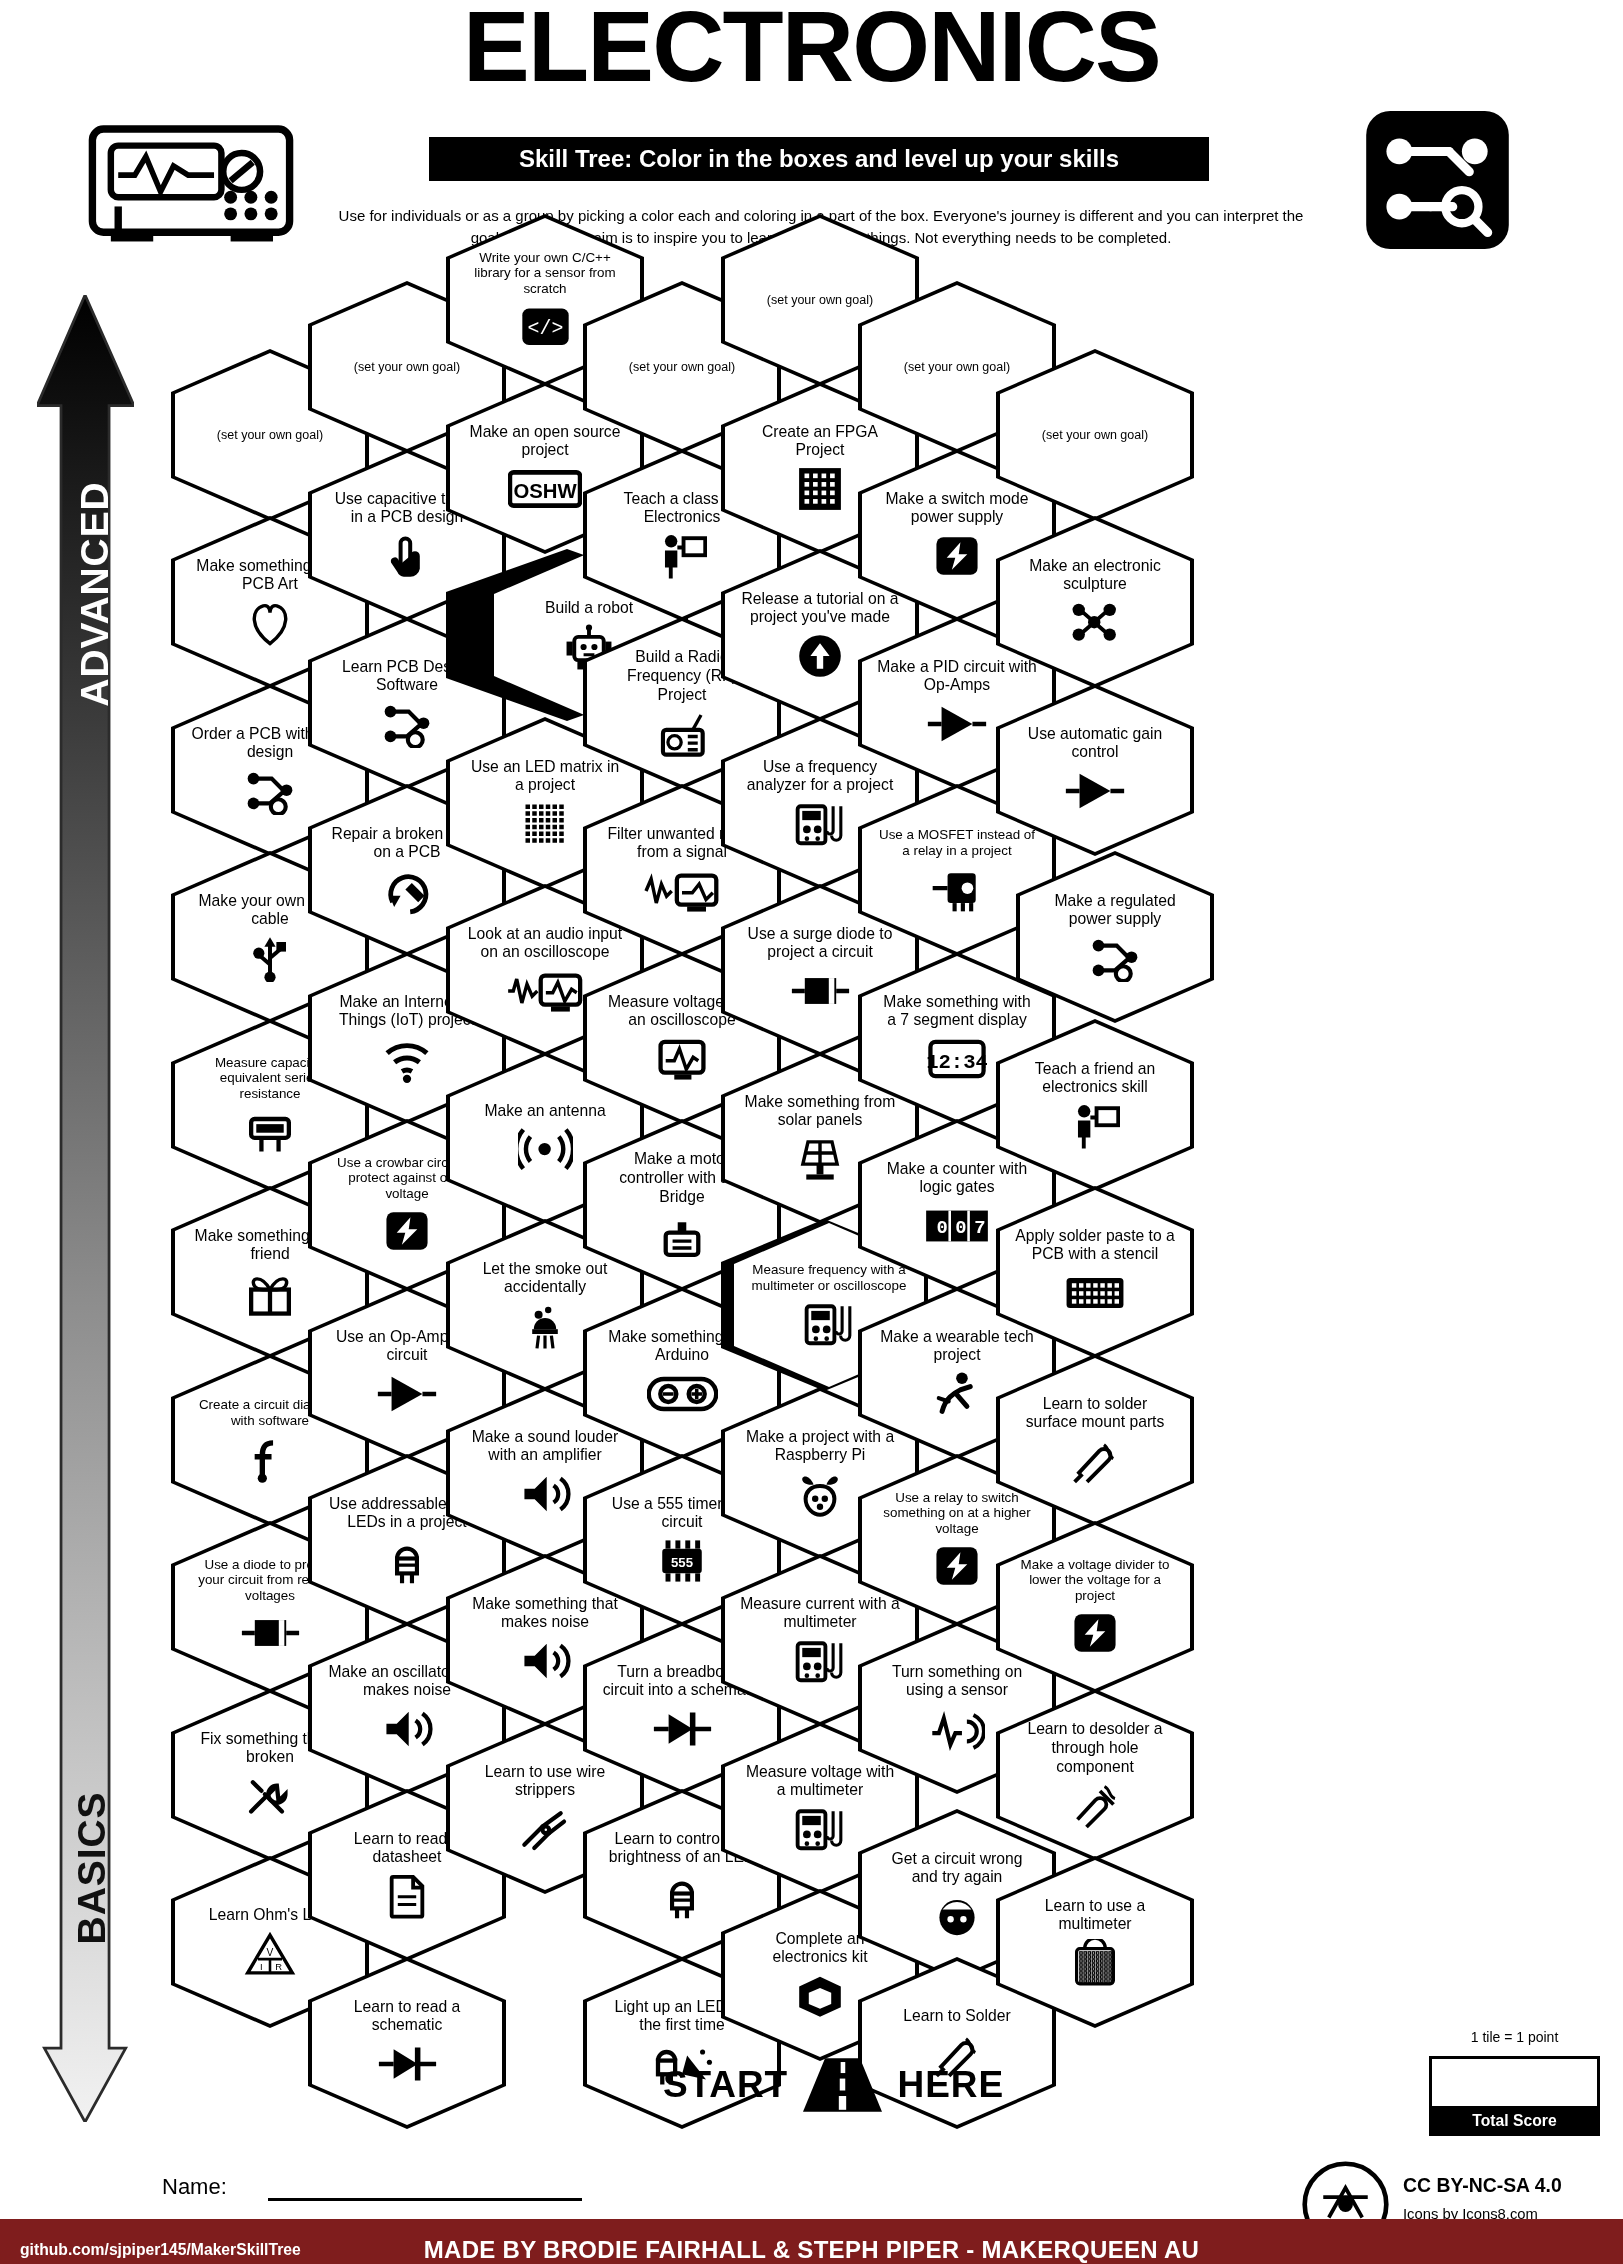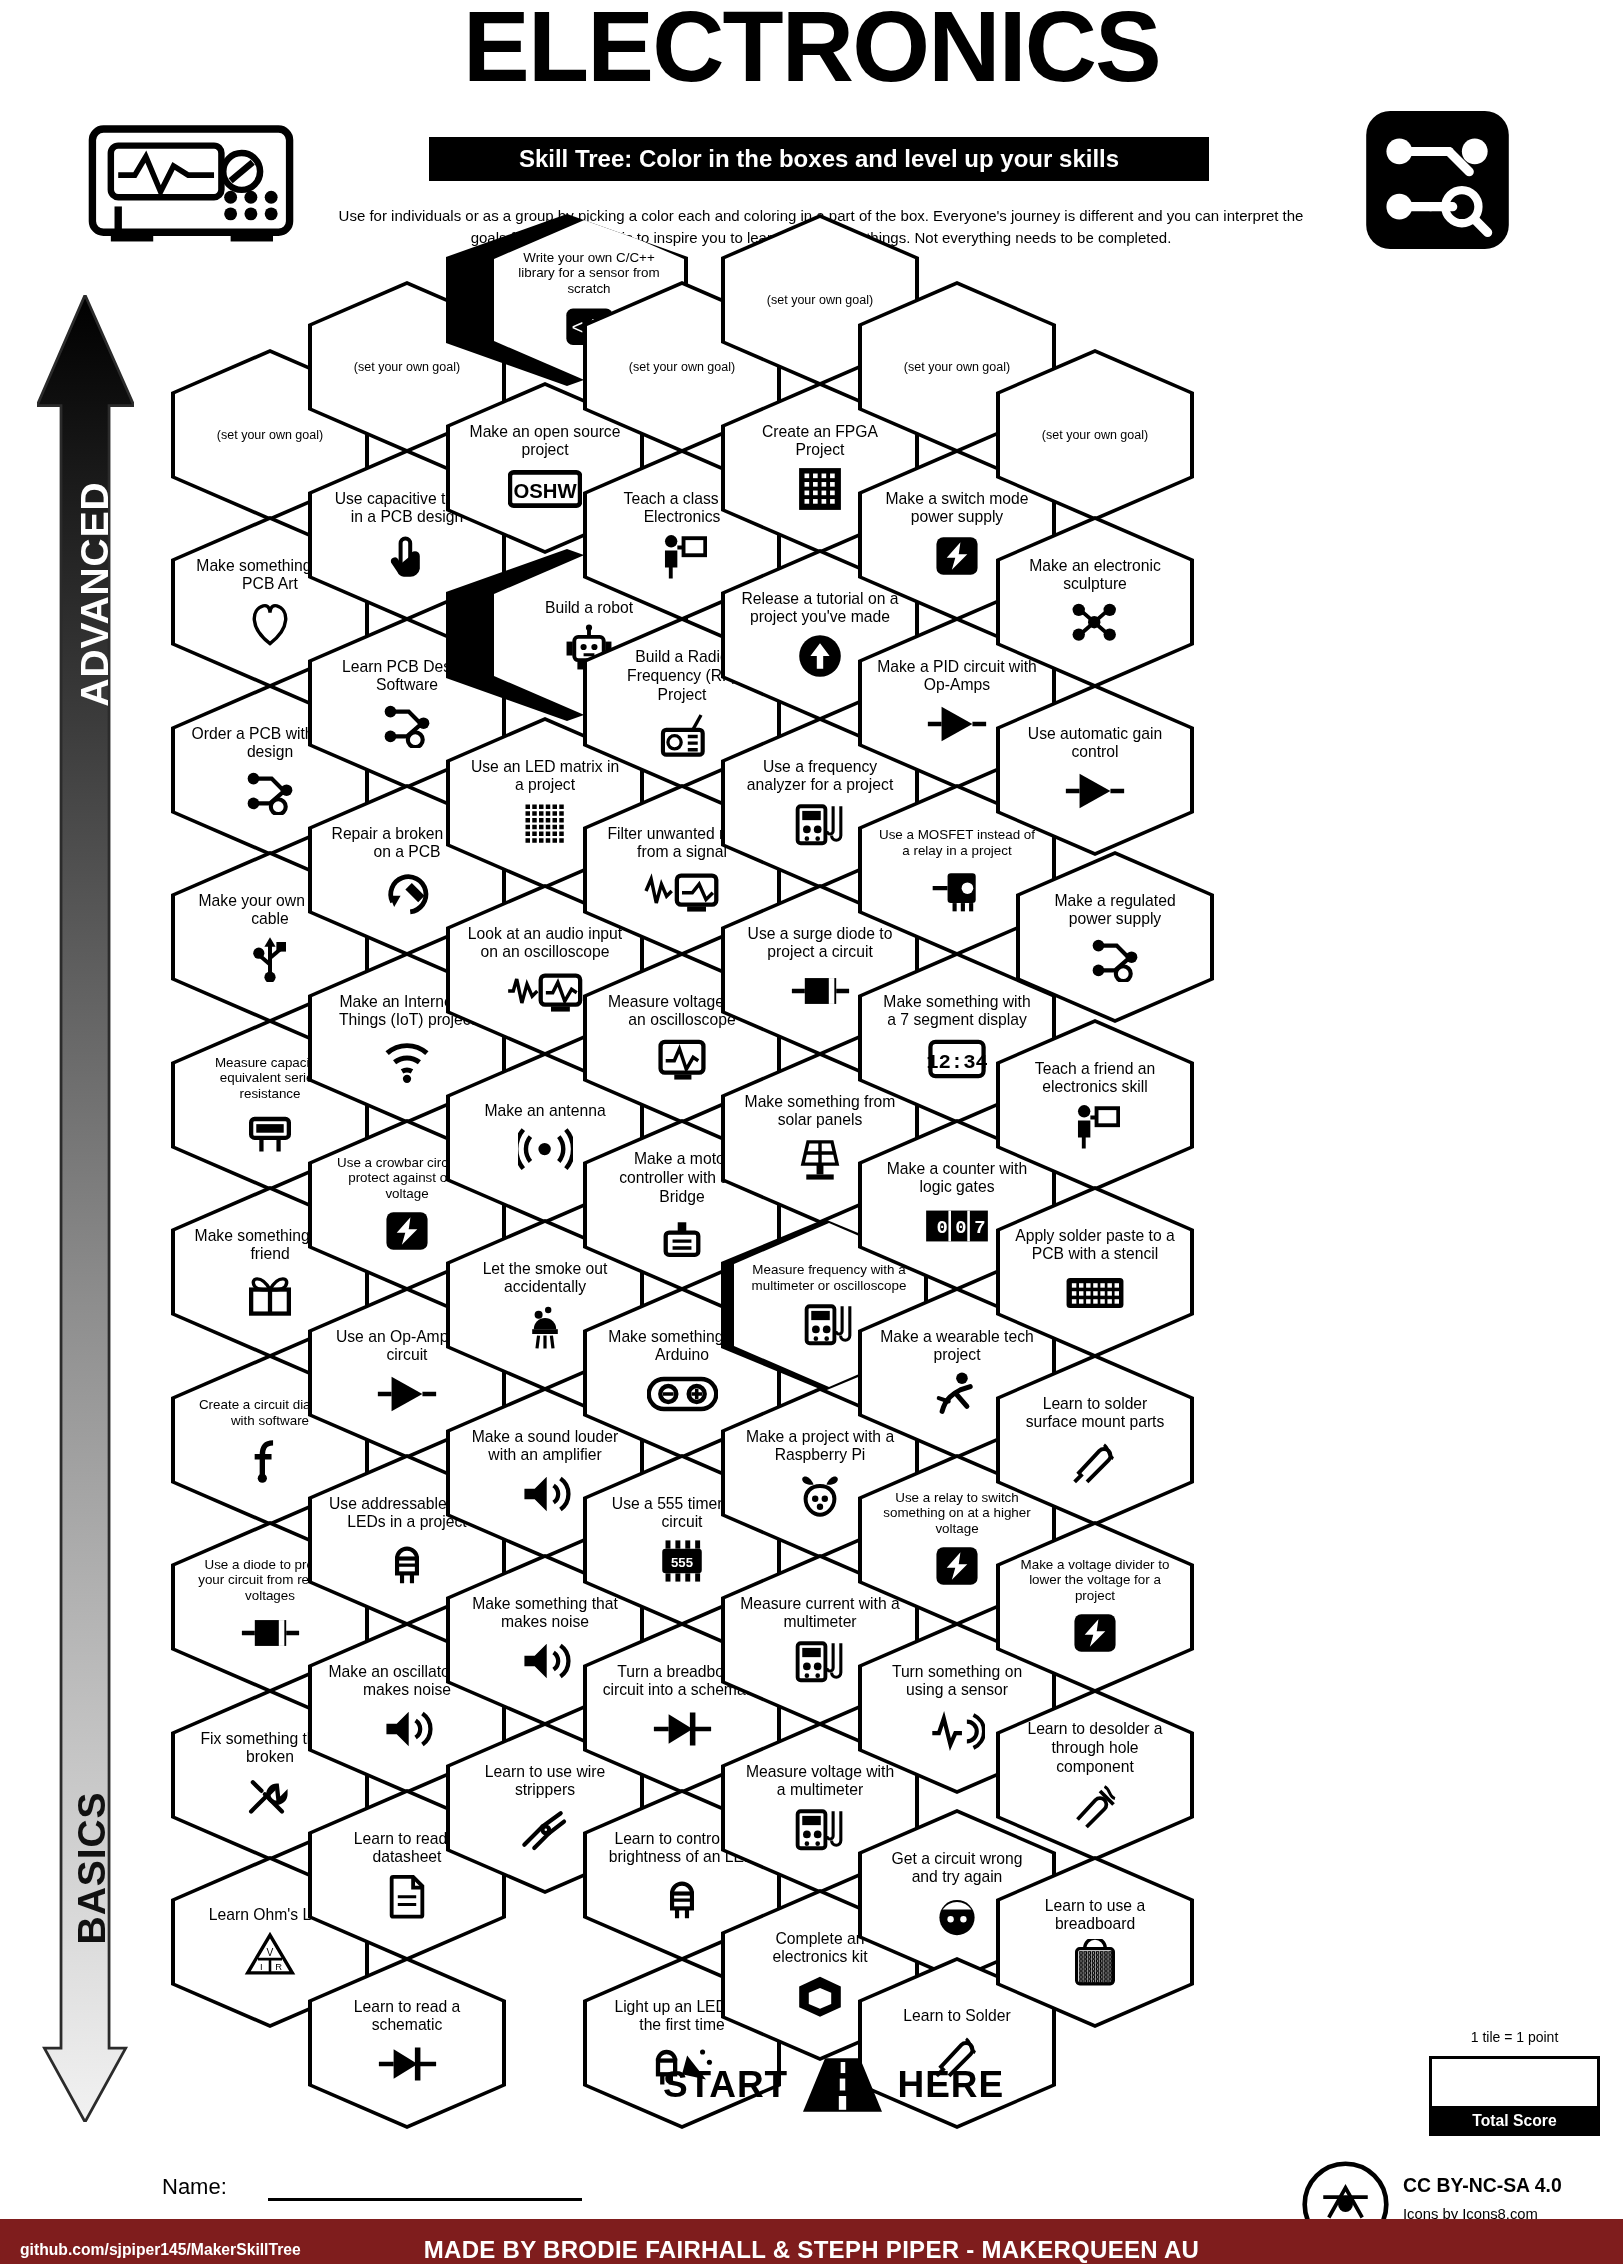--- a/index.html
+++ b/index.html
@@ -408,21 +408,21 @@
         <div class="hex-icon">
           <svg viewBox="0 0 66 52" width="61" height="48">
             <line x1="2" y1="26" x2="18" y2="26" stroke="#000" stroke-width="5"></line>
             <polygon points="18,10 18,42 44,26" fill="#000"></polygon>
             <line x1="44" y1="8" x2="44" y2="44" stroke="#000" stroke-width="6"></line>
             <line x1="44" y1="26" x2="64" y2="26" stroke="#000" stroke-width="5"></line>
           </svg>
         </div>
       </div>
     </div>
-    <div class="hex" style="left: 446px; top: 214px; padding-left: 44px;">
+    <div class="hex" style="left: 446px; top: 214px;">
       <div class="hex-inner">
         <div class="hex-label small">Write your own C/C++ library for a sensor from scratch</div>
         <div class="hex-icon">
           <svg viewBox="0 0 64 58" width="53" height="48">
             <rect x="4" y="8" width="56" height="44" rx="8" fill="#000"></rect>
             <text x="32" y="39" font-size="24" fill="#fff" text-anchor="middle" font-family="Liberation Mono">&lt;/&gt;</text>
           </svg>
         </div>
       </div>
     </div>
@@ -1165,21 +1165,21 @@
           <svg viewBox="0 0 68 64" width="51" height="48">
             <path d="M10 50 L34 24 a8 8 0 0 1 12 12 L22 60" fill="none" stroke="#000" stroke-width="5"></path>
             <path d="M40 12 L58 30" stroke="#000" stroke-width="5"></path>
             <path d="M46 6 C54 10 52 20 60 22" fill="none" stroke="#000" stroke-width="4"></path>
           </svg>
         </div>
       </div>
     </div>
     <div class="hex" style="left: 996px; top: 1856px;">
       <div class="hex-inner">
-        <div class="hex-label ">Learn to use a breadboard</div>
+        <div class="hex-label ">Learn to use a multimeter</div>
         <div class="hex-icon">
           <svg viewBox="0 0 62 60" width="50" height="48">
             <rect x="8" y="12" width="46" height="44" rx="4" fill="none" stroke="#000" stroke-width="4"></rect>
             <g stroke="#000" stroke-width="1.6">
               <rect x="12" y="16" width="3" height="3" fill="none"></rect>
               <rect x="17.2" y="16" width="3" height="3" fill="none"></rect>
               <rect x="22.4" y="16" width="3" height="3" fill="none"></rect>
               <rect x="27.6" y="16" width="3" height="3" fill="none"></rect>
               <rect x="32.8" y="16" width="3" height="3" fill="none"></rect>
               <rect x="38" y="16" width="3" height="3" fill="none"></rect>

